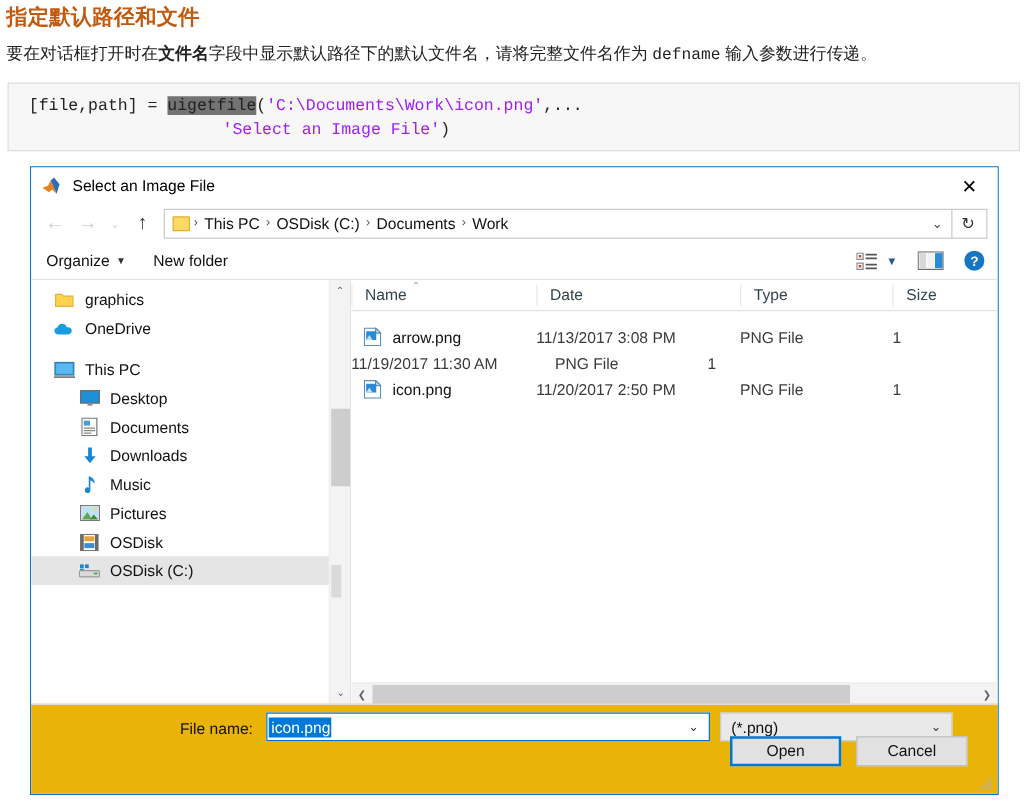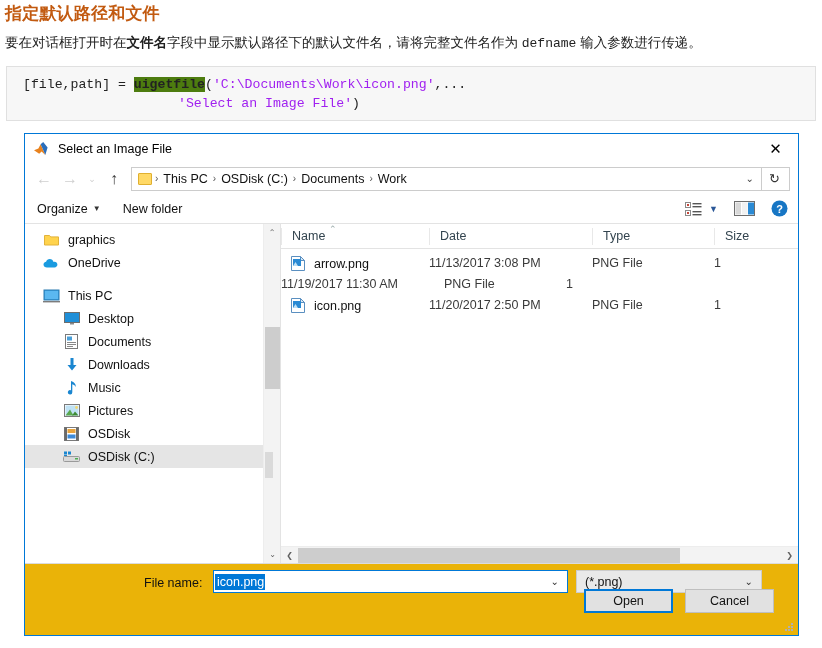--- a/index.html
+++ b/index.html
@@ -24,21 +24,21 @@
   }
   .doc-para b { font-weight:bold; }
   .doc-para .mono { font-family:"Liberation Mono", monospace; font-size:13px; }
 
   .code-block {
     position:absolute; left:6px; top:66px; width:810px; height:55px;
     background:#f7f7f7; border:1px solid #e0e0e0;
     font-family:"Liberation Mono", monospace; font-size:13.2px;
     color:#222; padding:8px 0 0 16px; line-height:19px;
   }
-  .code-hl { background:#4d7c0f;font-weight:bold; }
+  .code-hl { background:#737373; }
   .code-str { color:#A020F0; }
   .code-line2 { padding-left:155px; }
 
   
   .dialog {
     position:absolute; left:24px; top:133px;
     width:775px; height:503px;
     background:#ffffff;
     border:1px solid #0078d7;
     display:flex; flex-direction:column;
@@ -137,21 +137,21 @@
     position:relative;
   }
   .colhead .ch {
     font-size:12.5px; color:#33444f; padding-left:10px;
     border-left:1px solid #e8e8e8; height:17px; line-height:17px; box-sizing:border-box;
   }
   .colhead .ch:first-child { border-left:none; }
   .sort-caret { position:absolute; left:48px; top:0px; font-size:9px; color:#9aa; }
 
   .filerow {
-    height:21px; display:flex; align-items:flex-start; font-size:12.5px; color:#3a3a3a;
+    height:21px; display:flex; align-items:flex-end; font-size:12.5px; color:#3a3a3a;
   }
   .filerow .c-name { display:flex; align-items:center; padding-left:10px; color:#111; }
   .pngico { width:14px; height:15px; margin-right:9px; flex:0 0 14px; }
 
   .hscroll {
     position:absolute; left:0; bottom:0; height:17px; width:100%;
     background:#f3f3f3; border-top:1px solid #ededed; display:flex; align-items:center;
   }
   .hscroll .arr { width:17px; text-align:center; font-size:8px; color:#606060; }
   .hthumb { height:15px; background:#cdcdcd; }

